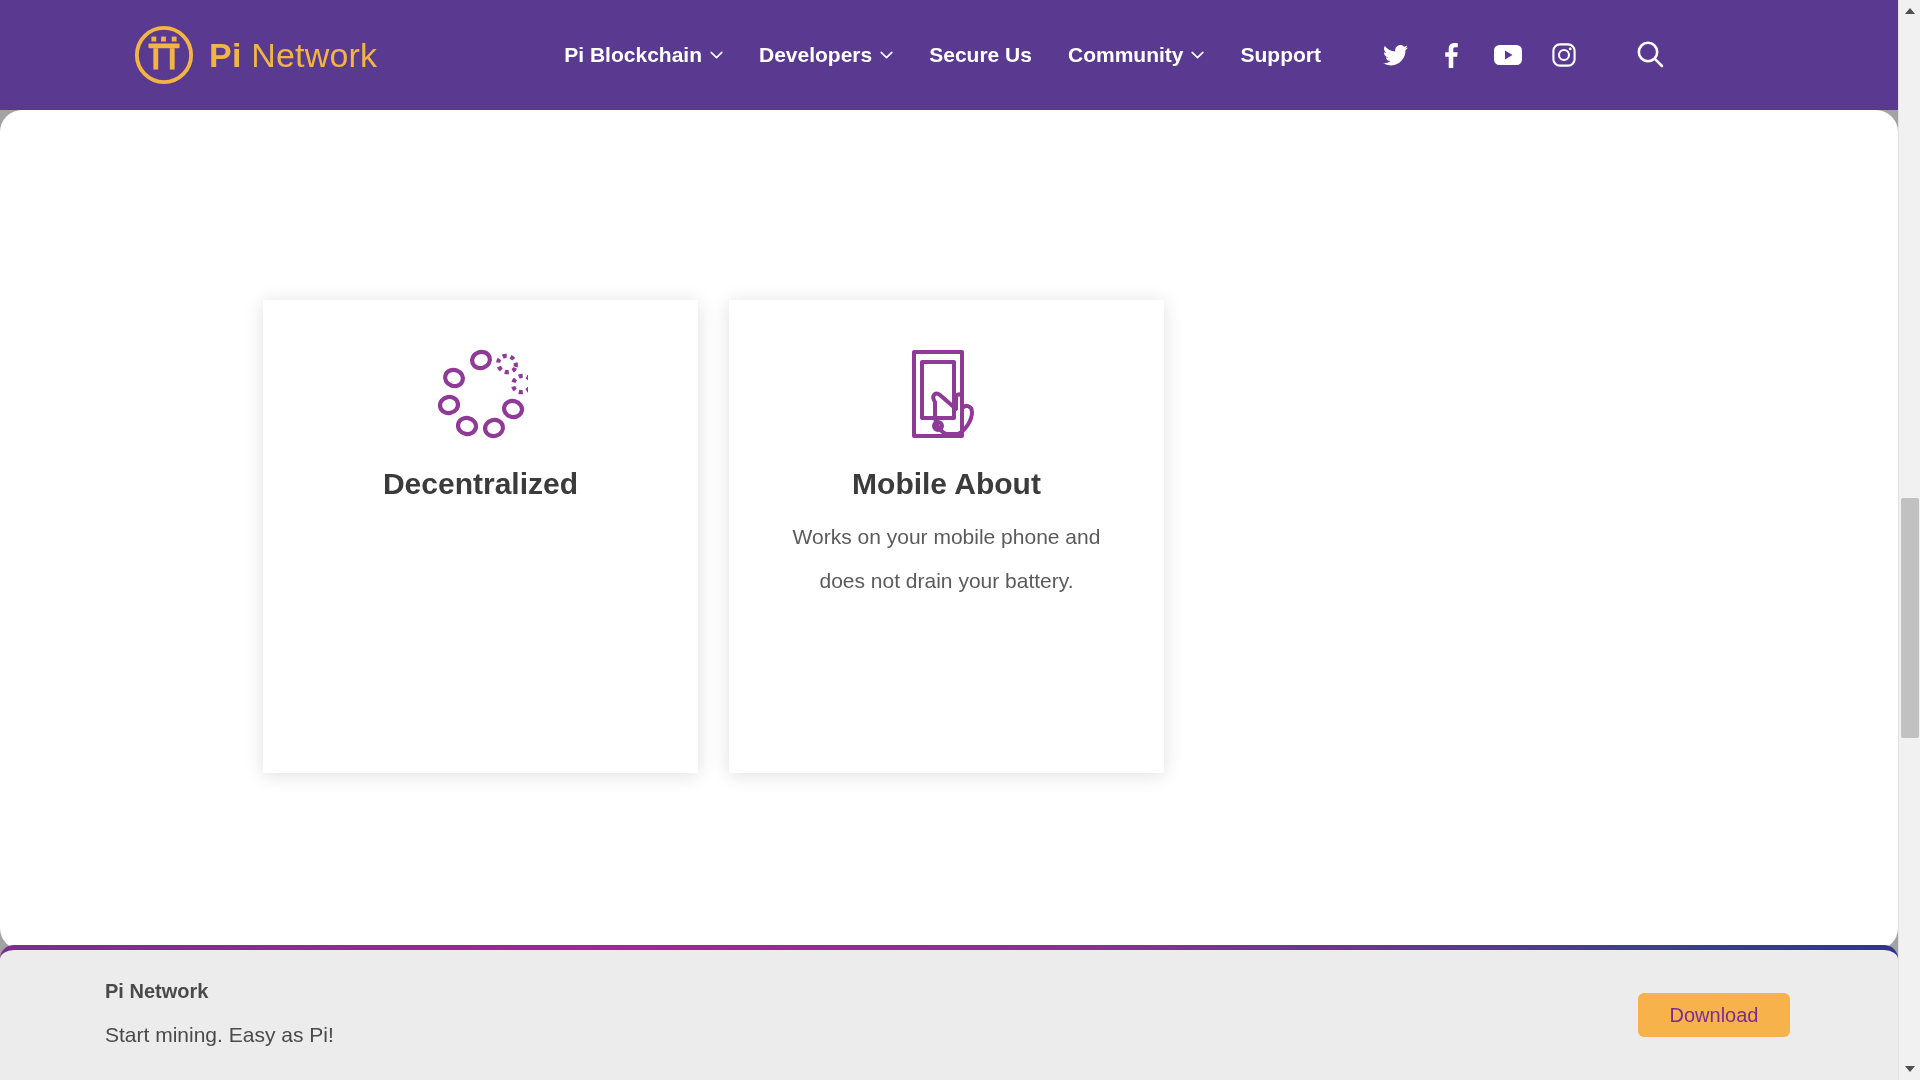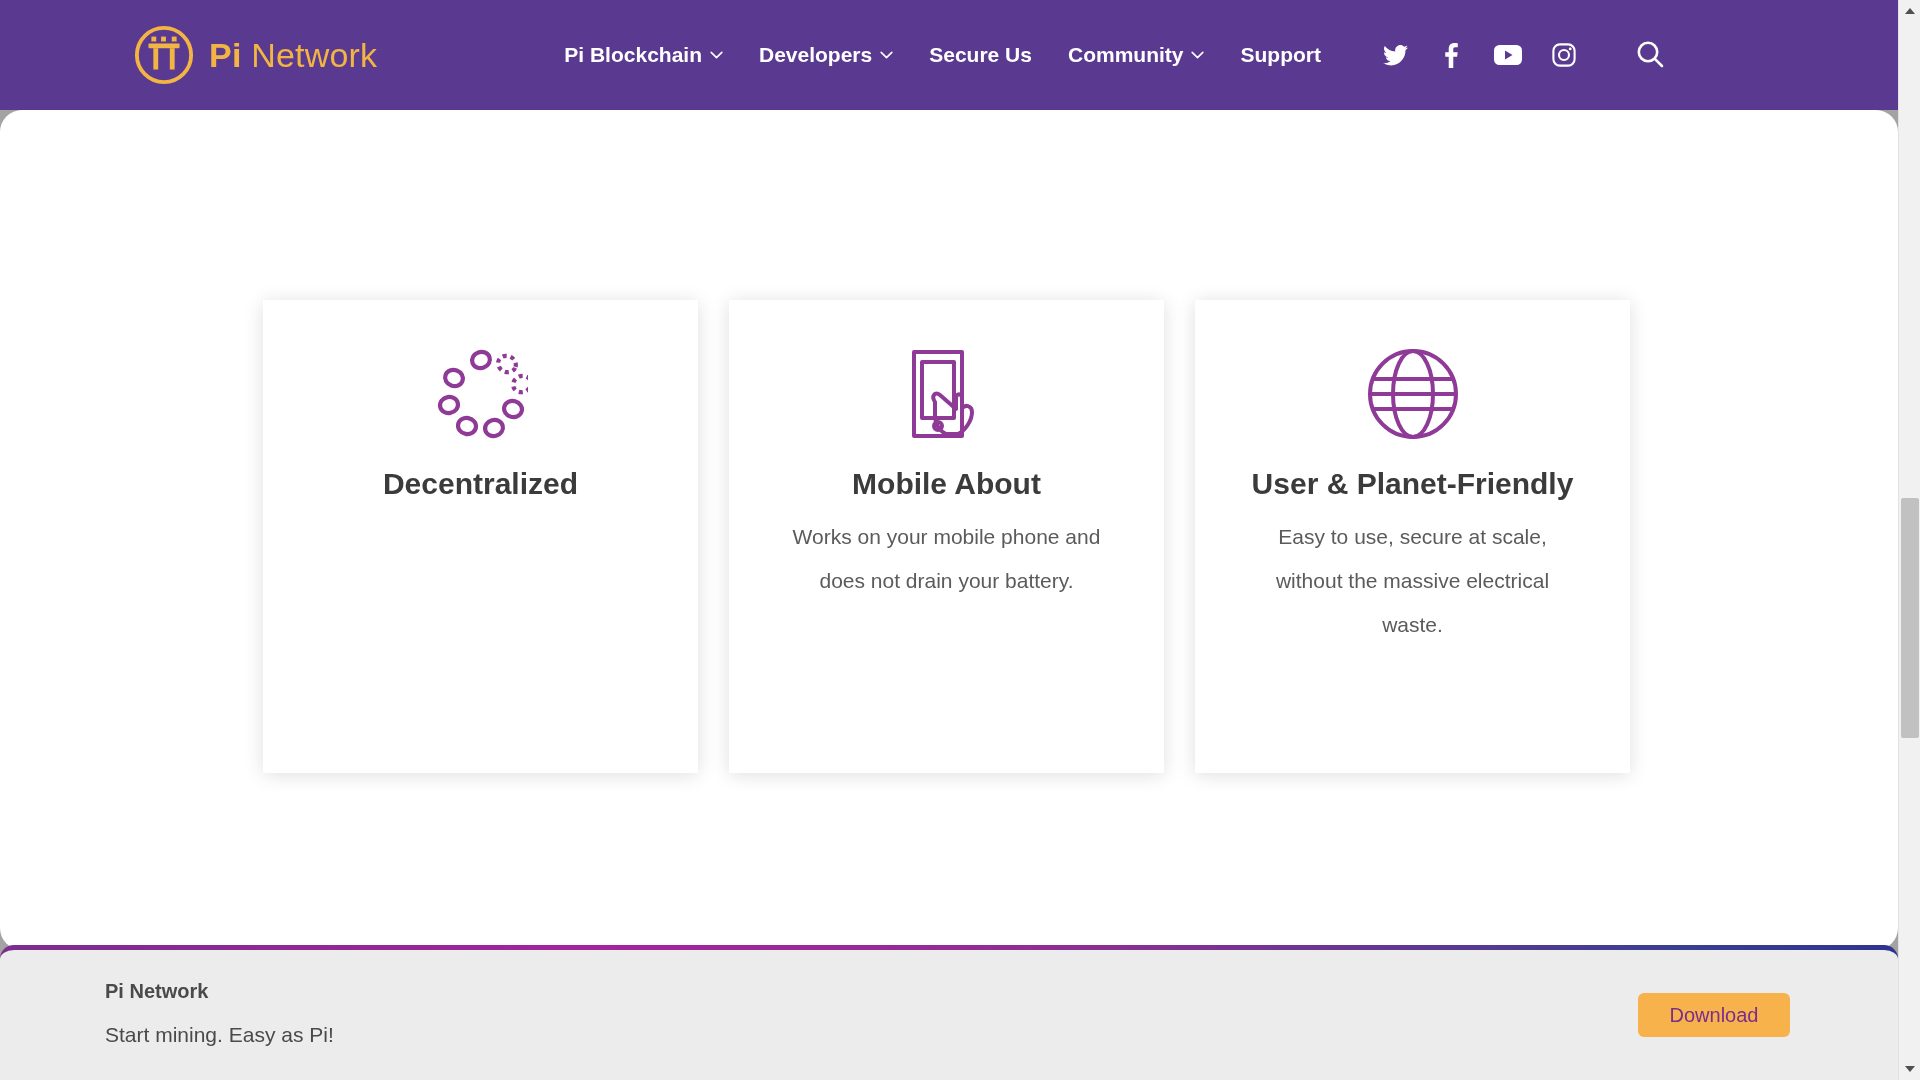--- a/index.html
+++ b/index.html
@@ -384,35 +384,20 @@
               <rect x="20" y="16" width="32" height="56"></rect>
               <path d="M33 56 C29 50, 33 45, 38 49 L54 63 L54 52 C54 47, 60 47, 60 52 L60 62 C64 58, 70 60, 70 66 C70 74, 64 84, 56 88 L44 88 C38 85, 34 79, 33 72 Z"></path>
               <circle cx="36" cy="80" r="4"></circle>
             </g>
           </svg>
         </div>
         <h3 class="card-title">Mobile About</h3>
         <p class="card-text">Works on your mobile phone and does not drain your battery.</p>
       </article>
 
-      <article class="feature-card">
-        <div class="card-icon">
-          <svg width="94" height="94" viewBox="0 0 94 94">
-            <g fill="none" stroke="#8e3a96" stroke-width="4">
-              <circle cx="47" cy="47" r="43"></circle>
-              <ellipse cx="47" cy="47" rx="20" ry="43"></ellipse>
-              <line x1="6" y1="32" x2="88" y2="32"></line>
-              <line x1="4" y1="47" x2="90" y2="47"></line>
-              <line x1="6" y1="62" x2="88" y2="62"></line>
-            </g>
-          </svg>
-        </div>
-        <h3 class="card-title">User &amp; Planet-Friendly</h3>
-        <p class="card-text">Easy to use, secure at scale, without the massive electrical waste.</p>
-      </article>
 
     </section>
   </main>
 
   <div class="smart-banner">
     <div class="banner-text">
       <div class="banner-title">Pi Network</div>
       <div class="banner-sub">Start mining. Easy as Pi!</div>
     </div>
     <button class="download-btn">Download</button>

